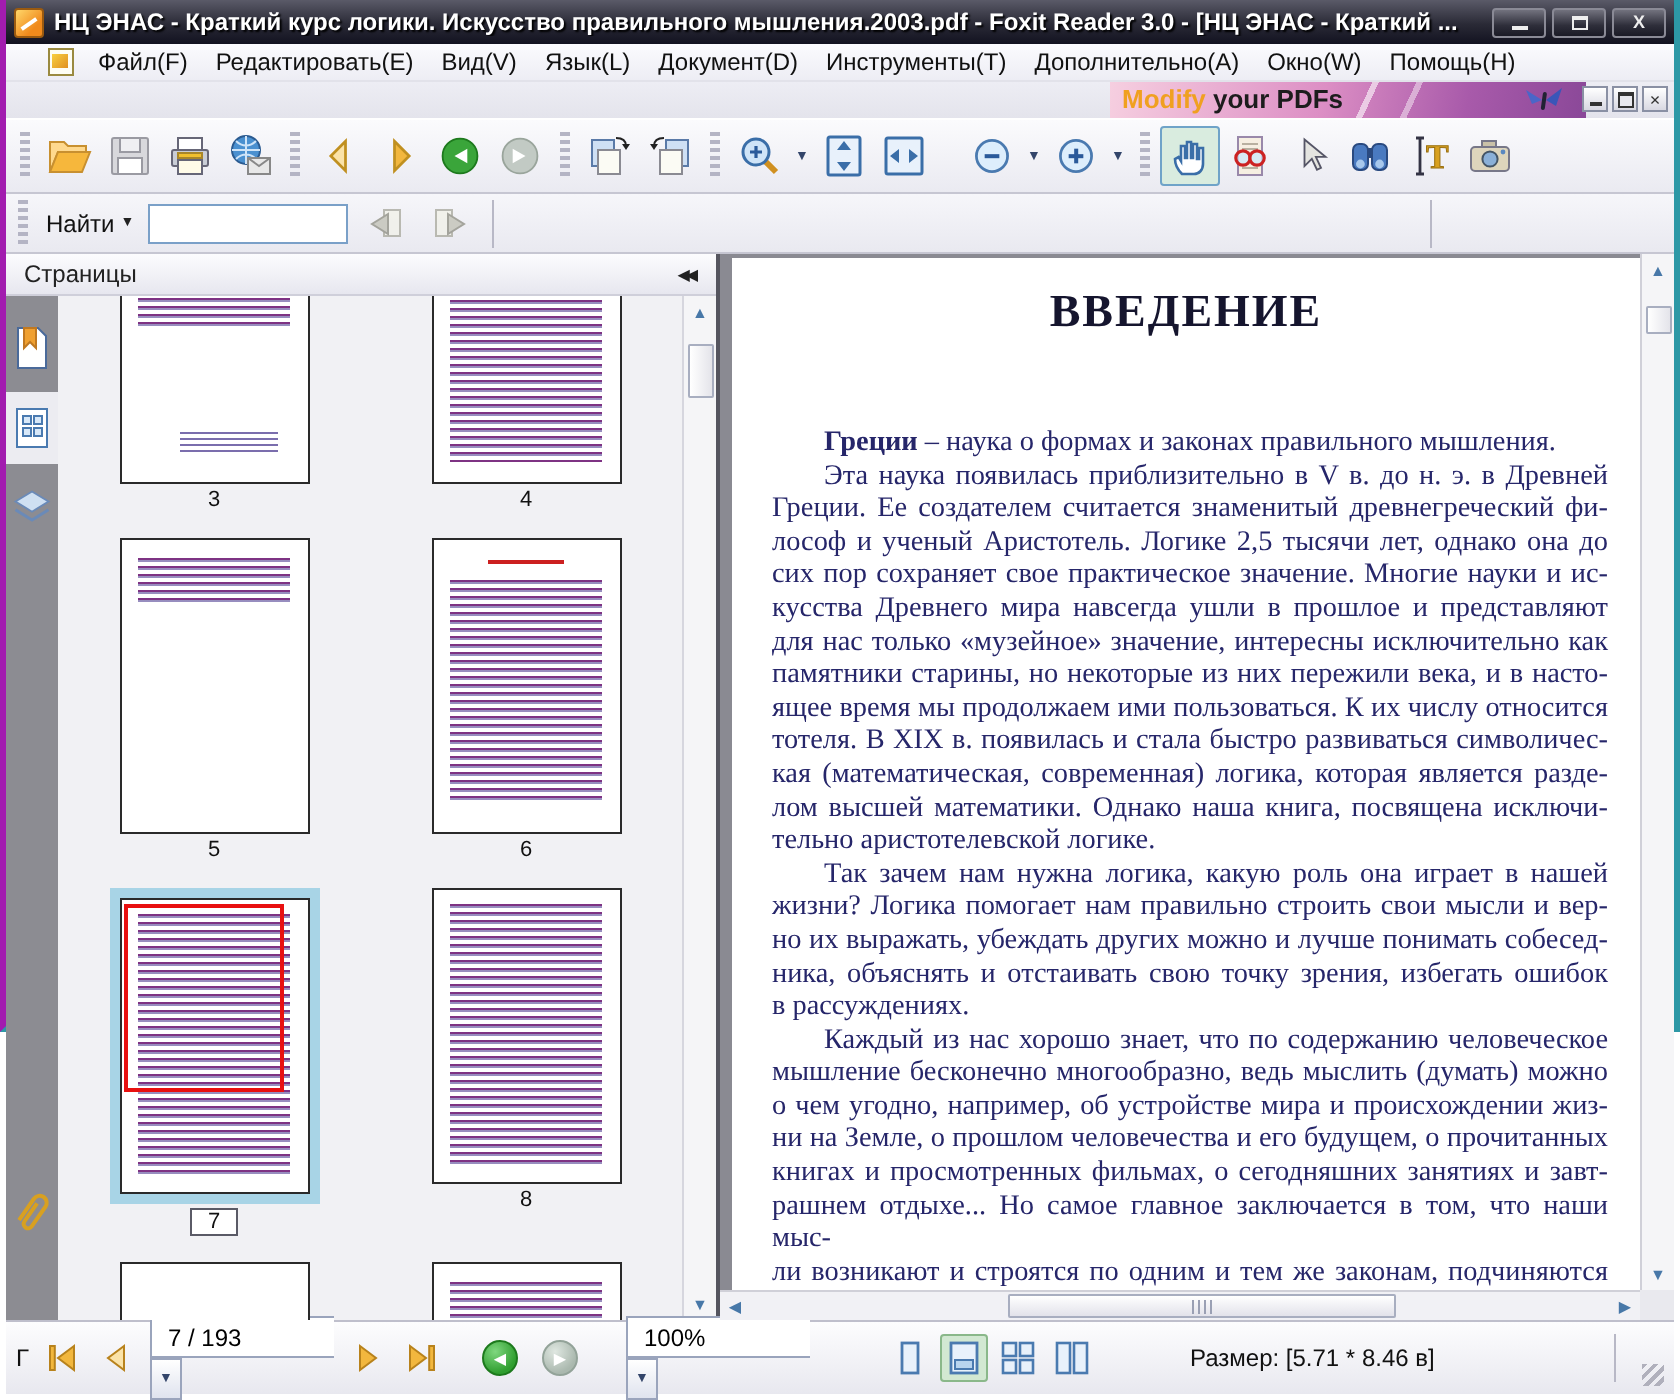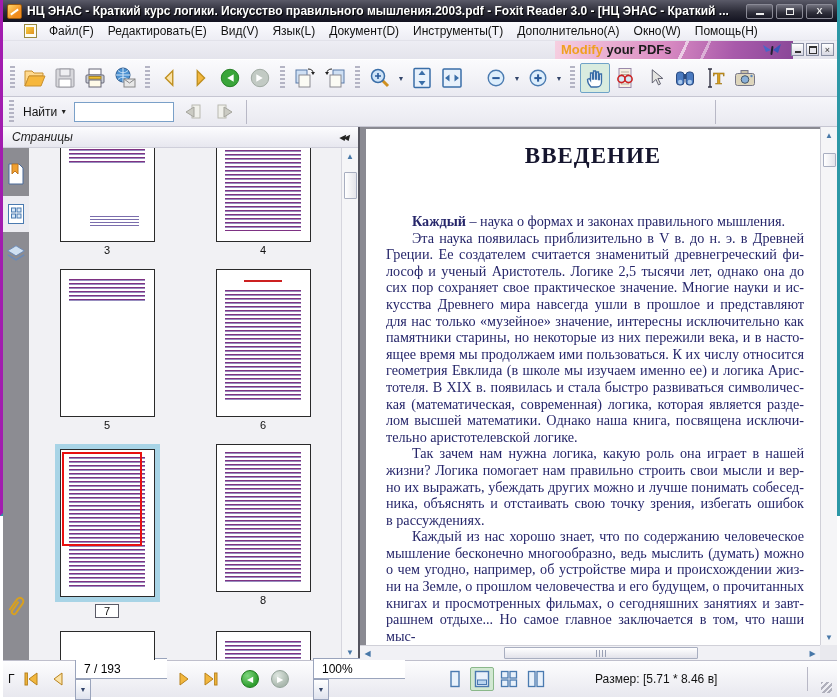--- a/index.html
+++ b/index.html
@@ -69,21 +69,21 @@
   .find-dd { font-size:7px; color:#222; margin-right:7px; }
   .find-input { width:100px; height:20px; border:1px solid #7aa0c8; background:#fff; font-size:12px; padding:0 3px; }
   .fnav { width:26px; height:24px; margin-left:6px; display:flex; align-items:center; justify-content:center; opacity:.85; }
   .vsep { width:1px; height:24px; background:#b8b8c6; margin:0 8px; }
   .flex-sp { flex:0 0 452px; }
 
   
   .content { display:flex; height:533px; background:#f0f0f3; }
   .leftpanel { width:357px; display:flex; flex-direction:column; border-right:2px solid #55555f; }
   .panel-header { height:21px; flex:0 0 21px; background:linear-gradient(#fcfcfe,#e7e7ef); border-bottom:1px solid #cfcfda;
-                  display:flex; align-items:center; font-size:12px; padding:0 9px; color:#222;font-style:italic; }
+                  display:flex; align-items:center; font-size:12px; padding:0 9px; color:#222; }
   .collapse-btn { margin-left:auto; font-size:8px; letter-spacing:-2px; color:#222; padding-right:2px; }
   .panel-body { flex:1; display:flex; overflow:hidden; }
   .iconstrip { width:26px; background:#8c8c92; display:flex; flex-direction:column; align-items:center; padding-top:8px; }
   .strip-btn { width:26px; height:36px; display:flex; align-items:center; justify-content:center; margin-bottom:4px; }
   .strip-btn.selected { background:#ececf1; }
   .strip-clip { margin-top:auto; margin-bottom:36px; transform:rotate(35deg); }
 
   .thumbs { flex:1; overflow:hidden; background:#f1f1f4; display:grid; grid-template-columns:1fr 1fr;
             justify-items:center; align-content:start; row-gap:13px; }
   .cell { display:flex; flex-direction:column; align-items:center; }
@@ -472,30 +472,29 @@
           <div class="sthumb"></div>
           <div class="sarrow down">▼</div>
         </div>
       </div>
     </div>
 
     <div class="docarea">
       <div class="docpage">
         <div class="dheading">ВВЕДЕНИЕ</div>
         <div class="dbody">
-            <div class="dline first last"><b>Каждый</b> – наука о формах и законах правильного мышления.</div>
+            <div class="dline first last"><b>Греции</b> – наука о формах и законах правильного мышления.</div>
             <div class="dline first">Эта наука появилась приблизительно в V в. до н. э. в Древней</div>
             <div class="dline">Греции. Ее создателем считается знаменитый древнегреческий фи-</div>
             <div class="dline">лософ и ученый Аристотель. Логике 2,5 тысячи лет, однако она до</div>
             <div class="dline">сих пор сохраняет свое практическое значение. Многие науки и ис-</div>
             <div class="dline">кусства Древнего мира навсегда ушли в прошлое и представляют</div>
             <div class="dline">для нас только «музейное» значение, интересны исключительно как</div>
             <div class="dline">памятники старины, но некоторые из них пережили века, и в насто-</div>
             <div class="dline">ящее время мы продолжаем ими пользоваться. К их числу относится</div>
-            <div class="dline">геометрия Евклида (в школе мы изучаем именно ее) и логика Арис-</div>
             <div class="dline">тотеля. В XIX в. появилась и стала быстро развиваться символичес-</div>
             <div class="dline">кая (математическая, современная) логика, которая является разде-</div>
             <div class="dline">лом высшей математики. Однако наша книга, посвящена исключи-</div>
             <div class="dline last">тельно аристотелевской логике.</div>
             <div class="dline first">Так зачем нам нужна логика, какую роль она играет в нашей</div>
             <div class="dline">жизни? Логика помогает нам правильно строить свои мысли и вер-</div>
             <div class="dline">но их выражать, убеждать других можно и лучше понимать собесед-</div>
             <div class="dline">ника, объяснять и отстаивать свою точку зрения, избегать ошибок</div>
             <div class="dline last">в рассуждениях.</div>
             <div class="dline first">Каждый из нас хорошо знает, что по содержанию человеческое</div>

